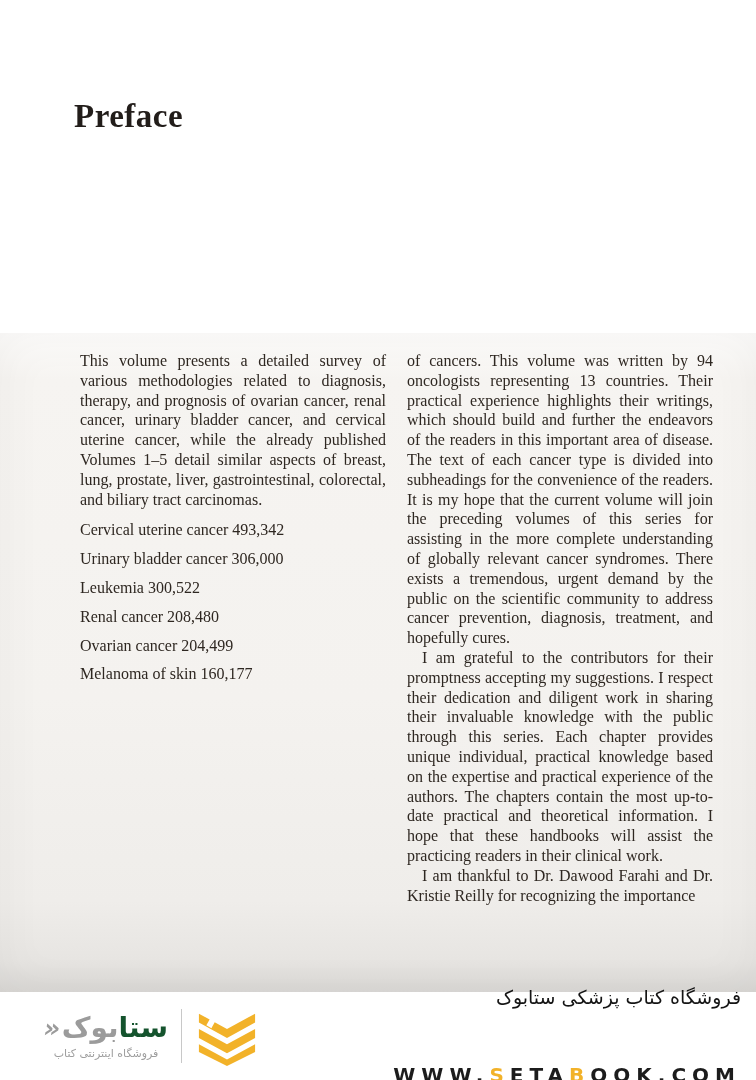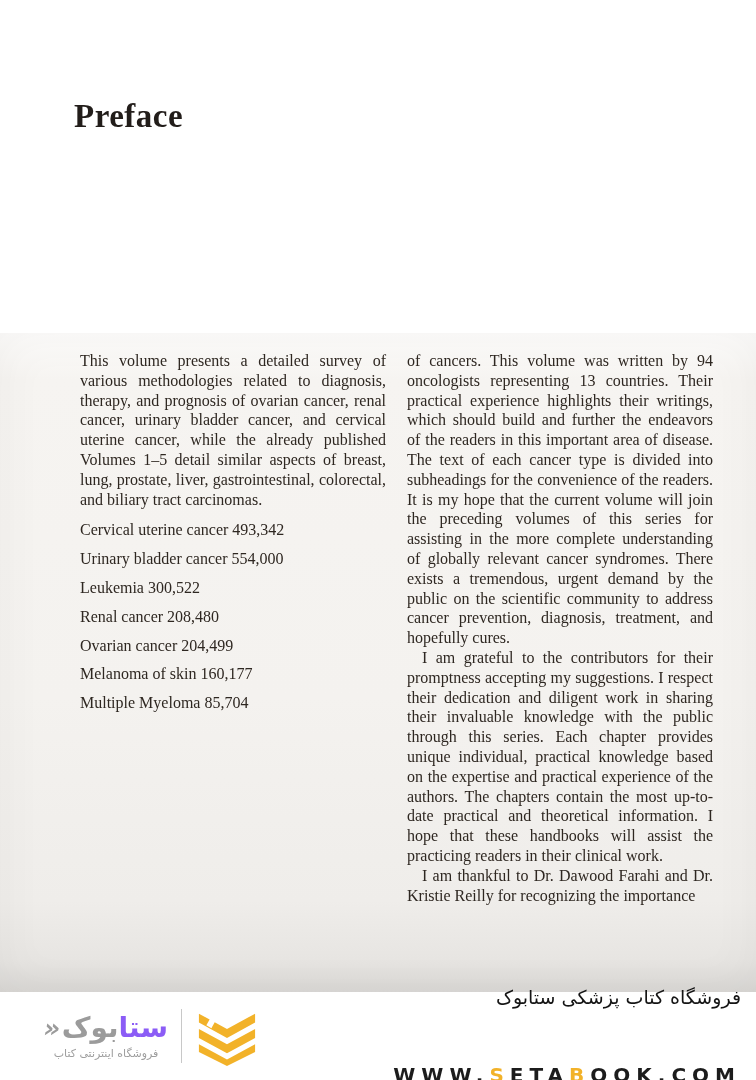--- a/index.html
+++ b/index.html
@@ -48,21 +48,21 @@
     padding:0 15px 0 44px;
   }
   .brand { display:flex; align-items:center; gap:13px; }
   .wordmark-wrap { display:flex; flex-direction:column; align-items:center; }
   .wordmark {
     direction:rtl;
     font-family:"DejaVu Sans", sans-serif;
     font-weight:bold; font-size:28px; line-height:30px;
     letter-spacing:1px;
   }
-  .wm-start { color:#8b5cf6; }
+  .wm-start { color:#14532d; }
   .wm-end { color:#9B9B9B; }
   .wm-guillemet { color:#9B9B9B; display:inline-block; transform:skewX(-12deg); font-size:26px; }
   .tagline {
     direction:rtl;
     font-family:"DejaVu Sans", sans-serif;
     font-size:11px; color:#9e9e9e; letter-spacing:0.5px;
     margin-top:4px;
   }
   .logo-sep { width:1px; height:54px; background:#c8c8c8; }
   .chevron { width:64px; height:60px; display:block; }
@@ -89,26 +89,25 @@
 
 <div class="page-shade"></div>
 
 <h1 class="preface-title">Preface</h1>
 
 <div class="columns">
   <div class="col">
     <p>This volume presents a detailed survey of various methodologies related to diagnosis, therapy, and prognosis of ovarian cancer, renal cancer, urinary bladder cancer, and cervical uterine cancer, while the already published Volumes 1–5 detail similar aspects of breast, lung, prostate, liver, gastrointestinal, colorectal, and biliary tract carcinomas.</p>
     <div class="stats">
       <div class="stat">Cervical uterine cancer 493,342</div>
-      <div class="stat">Urinary bladder cancer 554,000</div>
+      <div class="stat">Urinary bladder cancer 306,000</div>
       <div class="stat">Leukemia 300,522</div>
       <div class="stat">Renal cancer 208,480</div>
       <div class="stat">Ovarian cancer 204,499</div>
       <div class="stat">Melanoma of skin 160,177</div>
-      <div class="stat">Multiple Myeloma 85,704</div>
     </div>
   </div>
   <div class="col">
     <p>of cancers. This volume was written by 94 oncologists representing 13 countries. Their practical experience highlights their writings, which should build and further the endeavors of the readers in this important area of disease. The text of each cancer type is divided into subheadings for the convenience of the readers. It is my hope that the current volume will join the preceding volumes of this series for assisting in the more complete understanding of globally relevant cancer syndromes. There exists a tremendous, urgent demand by the public on the scientific community to address cancer prevention, diagnosis, treatment, and hopefully cures.</p>
     <p class="ind">I am grateful to the contributors for their promptness accepting my suggestions. I respect their dedication and diligent work in sharing their invaluable knowledge with the public through this series. Each chapter provides unique individual, practical knowledge based on the expertise and practical experience of the authors. The chapters contain the most up-to-date practical and theoretical information. I hope that these handbooks will assist the practicing readers in their clinical work.</p>
     <p class="ind">I am thankful to Dr. Dawood Farahi and Dr. Kristie Reilly for recognizing the importance</p>
   </div>
 </div>
 
 <div class="footer">

